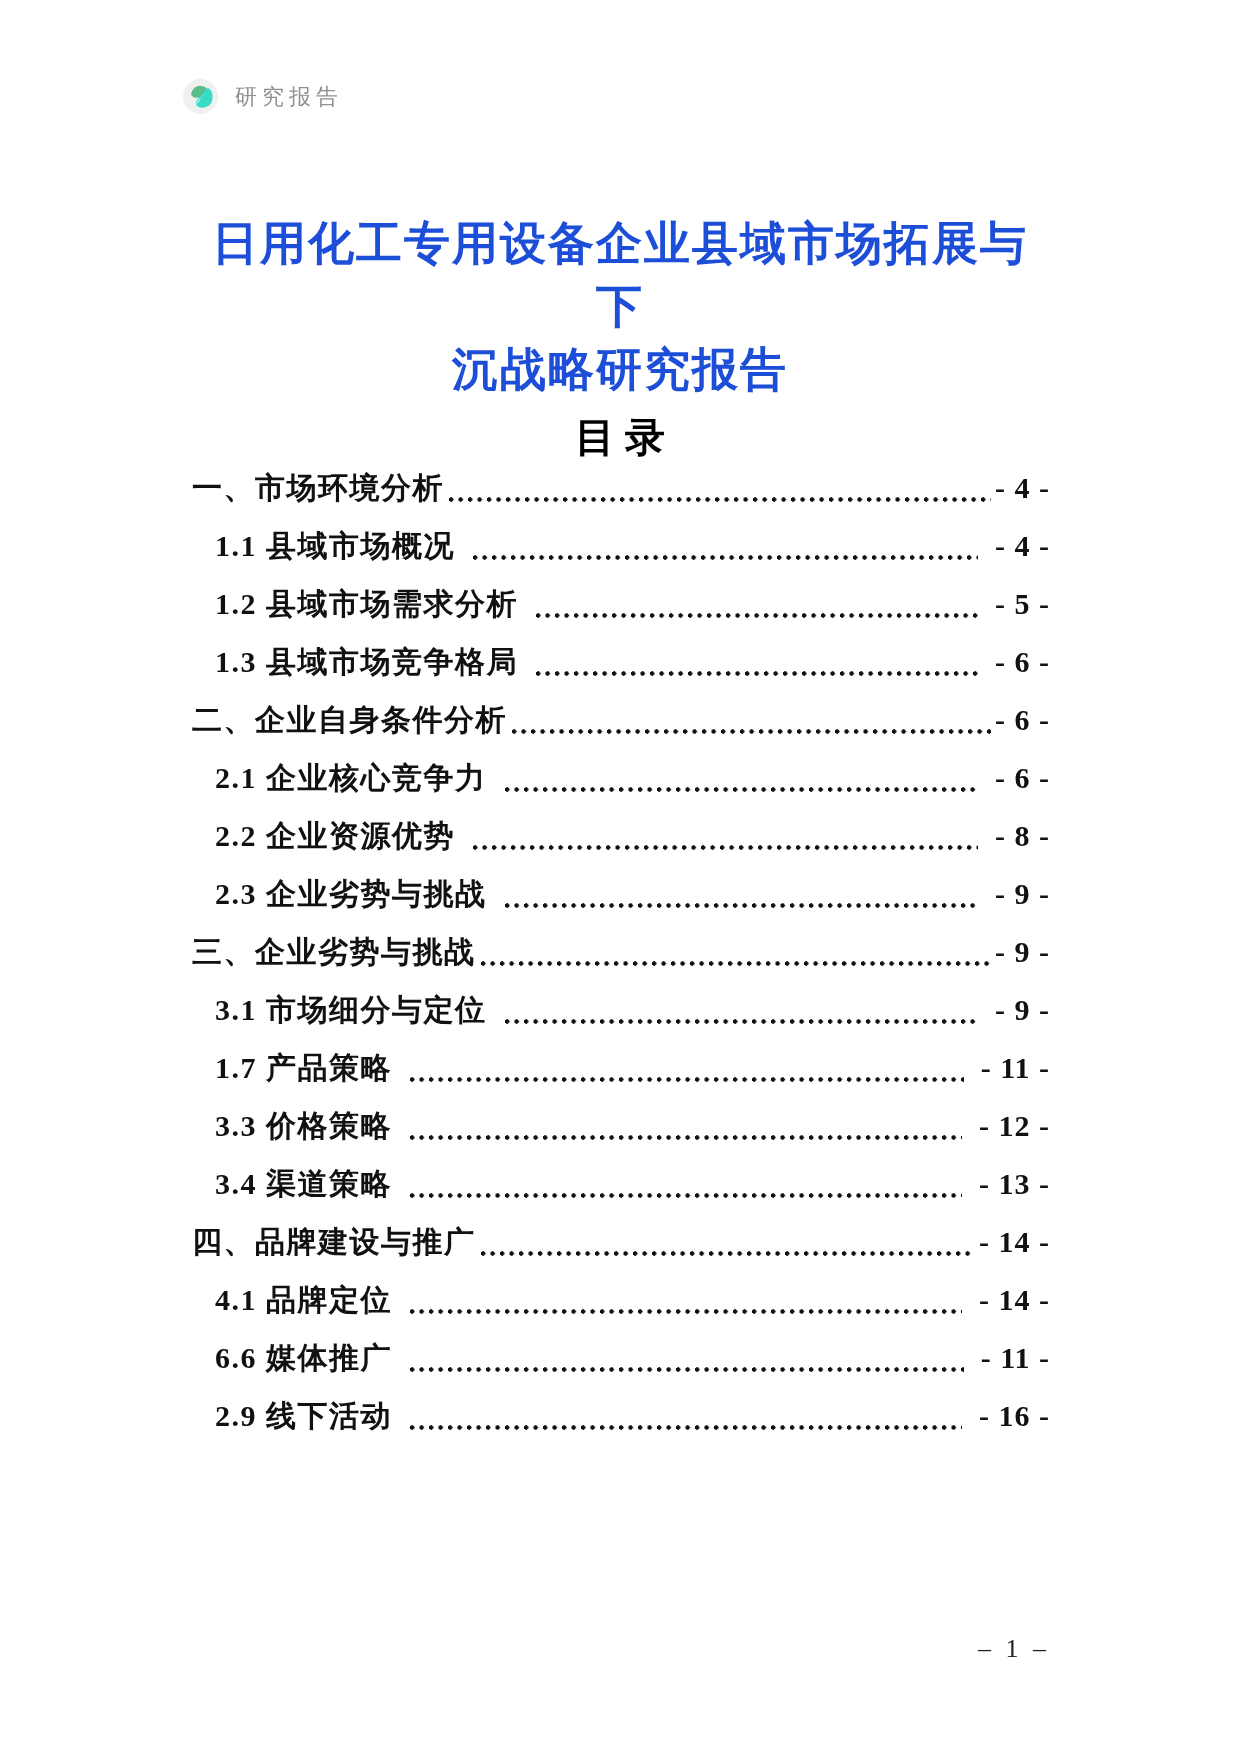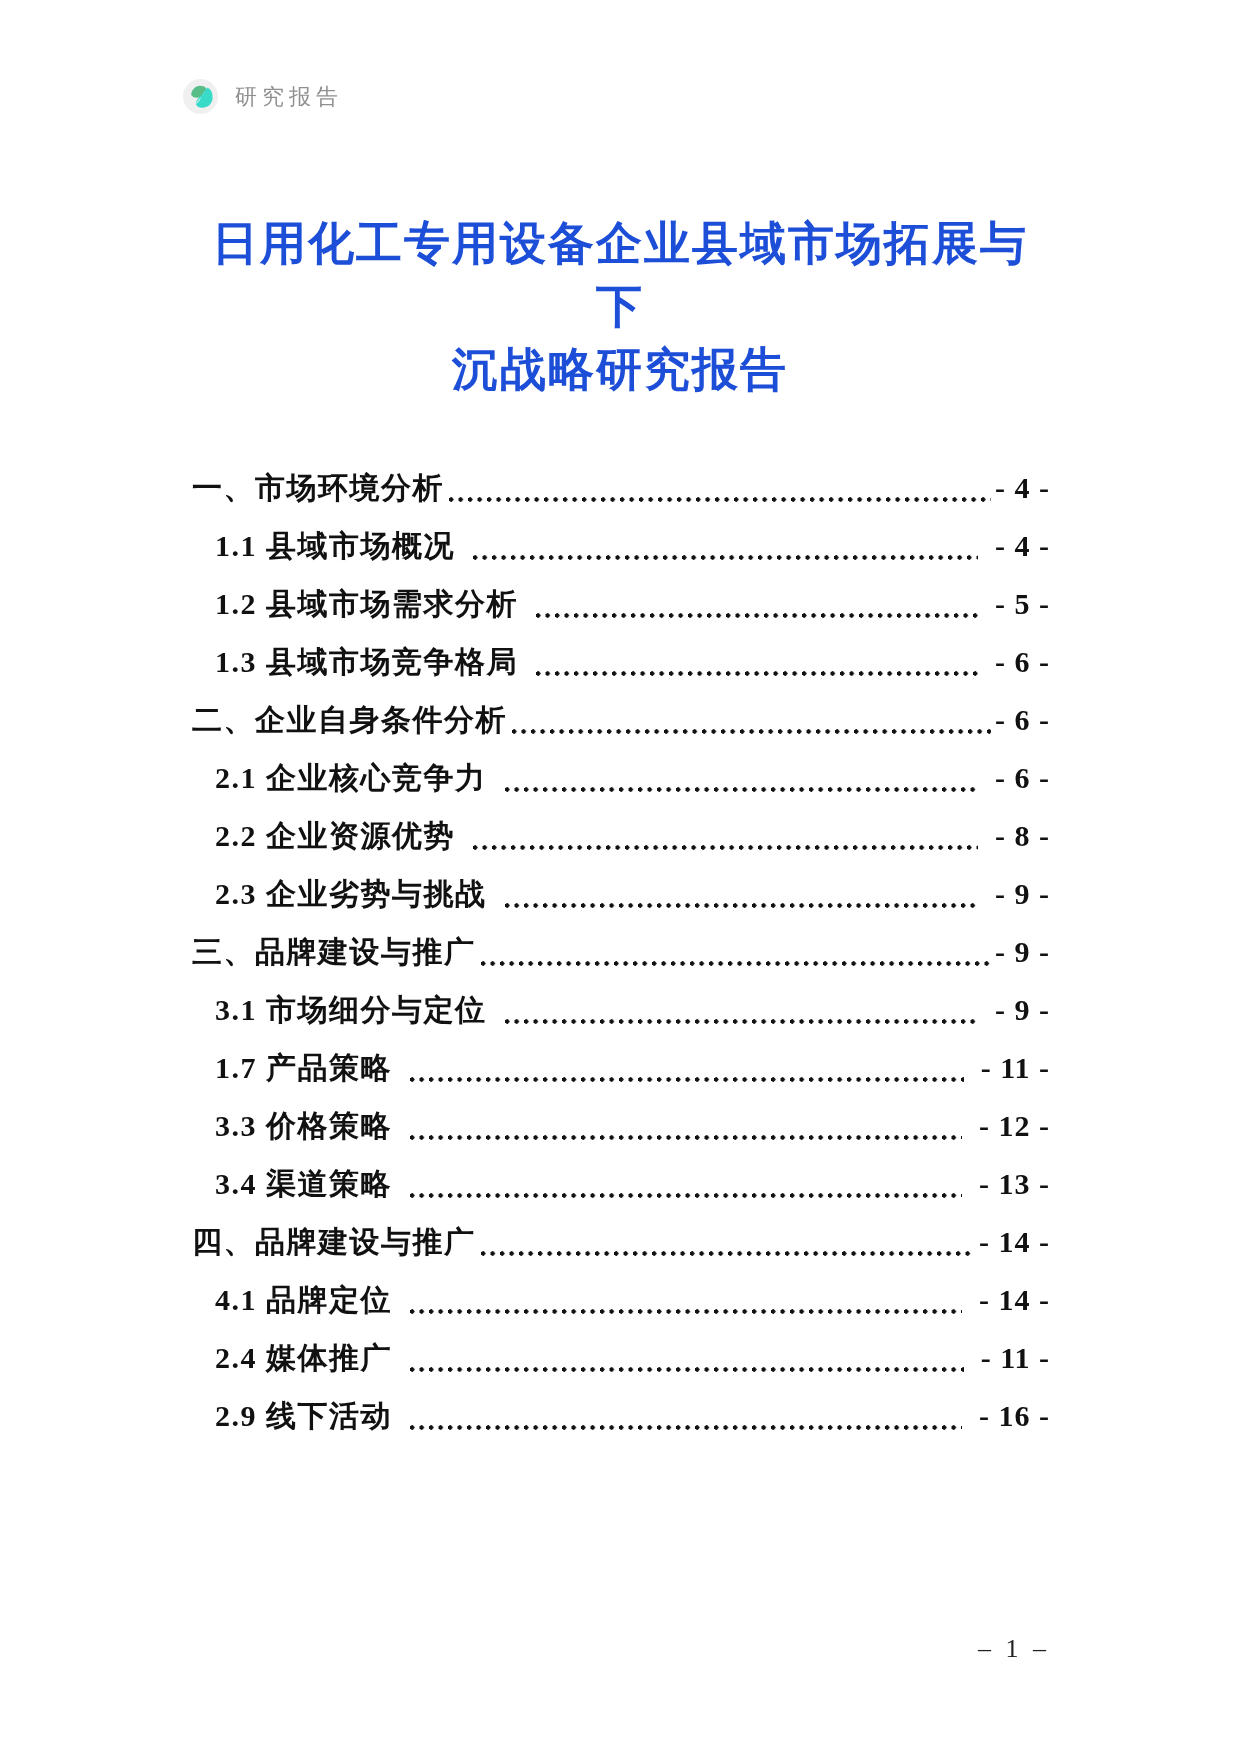--- a/index.html
+++ b/index.html
@@ -122,20 +122,21 @@
       <path d="M14 26.5 Q18 24 19 19 L24 12 Q21 18 17 21 Q14.5 23.5 14 26.5 Z" fill="#ffffff" opacity="0.55"></path>
     </svg>
     <span class="brand-text">研究报告</span>
   </div>
 
   <div class="report-title">
     <div>日用化工专用设备企业县域市场拓展与下</div>
     <div>沉战略研究报告</div>
   </div>
 
+  <div class="toc-heading">目录</div>
 
   <div class="toc-list">
     <div class="toc-row">
       <span class="toc-label">一、市场环境分析</span>
       <span class="toc-leader"></span>
       <span class="toc-page">- 4 -</span>
     </div>
 
     <div class="toc-row sub">
       <span class="toc-label">1.1 县域市场概况</span>
@@ -173,21 +174,21 @@
       <span class="toc-page">- 8 -</span>
     </div>
 
     <div class="toc-row sub">
       <span class="toc-label">2.3 企业劣势与挑战</span>
       <span class="toc-leader"></span>
       <span class="toc-page">- 9 -</span>
     </div>
 
     <div class="toc-row">
-      <span class="toc-label">三、品牌建设与推广</span>
+      <span class="toc-label">三、企业劣势与挑战</span>
       <span class="toc-leader"></span>
       <span class="toc-page">- 9 -</span>
     </div>
 
     <div class="toc-row sub">
       <span class="toc-label">3.1 市场细分与定位</span>
       <span class="toc-leader"></span>
       <span class="toc-page">- 9 -</span>
     </div>
 
@@ -215,21 +216,21 @@
       <span class="toc-page">- 14 -</span>
     </div>
 
     <div class="toc-row sub">
       <span class="toc-label">4.1 品牌定位</span>
       <span class="toc-leader"></span>
       <span class="toc-page">- 14 -</span>
     </div>
 
     <div class="toc-row sub">
-      <span class="toc-label">2.4 媒体推广</span>
+      <span class="toc-label">6.6 媒体推广</span>
       <span class="toc-leader"></span>
       <span class="toc-page">- 11 -</span>
     </div>
 
     <div class="toc-row sub">
       <span class="toc-label">2.9 线下活动</span>
       <span class="toc-leader"></span>
       <span class="toc-page">- 16 -</span>
     </div>
   </div>

